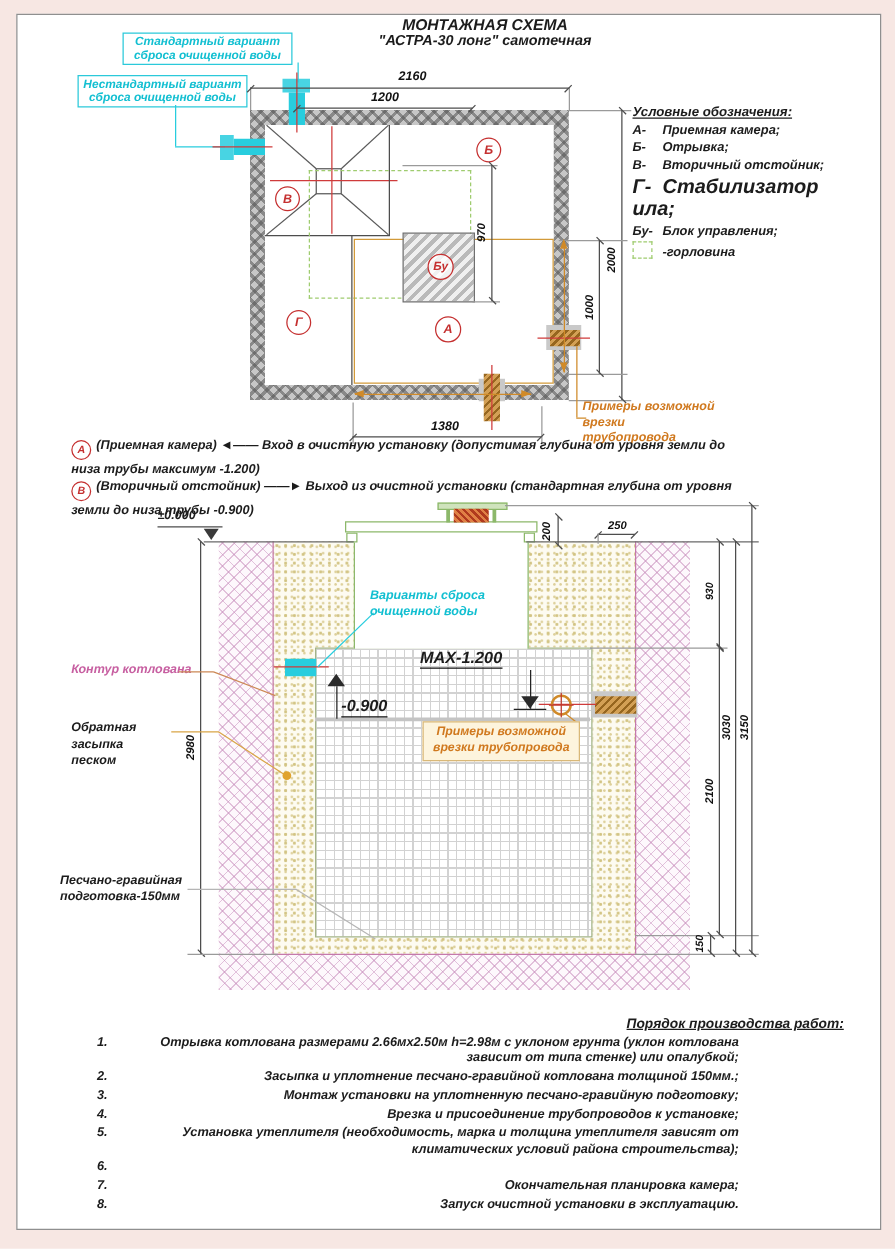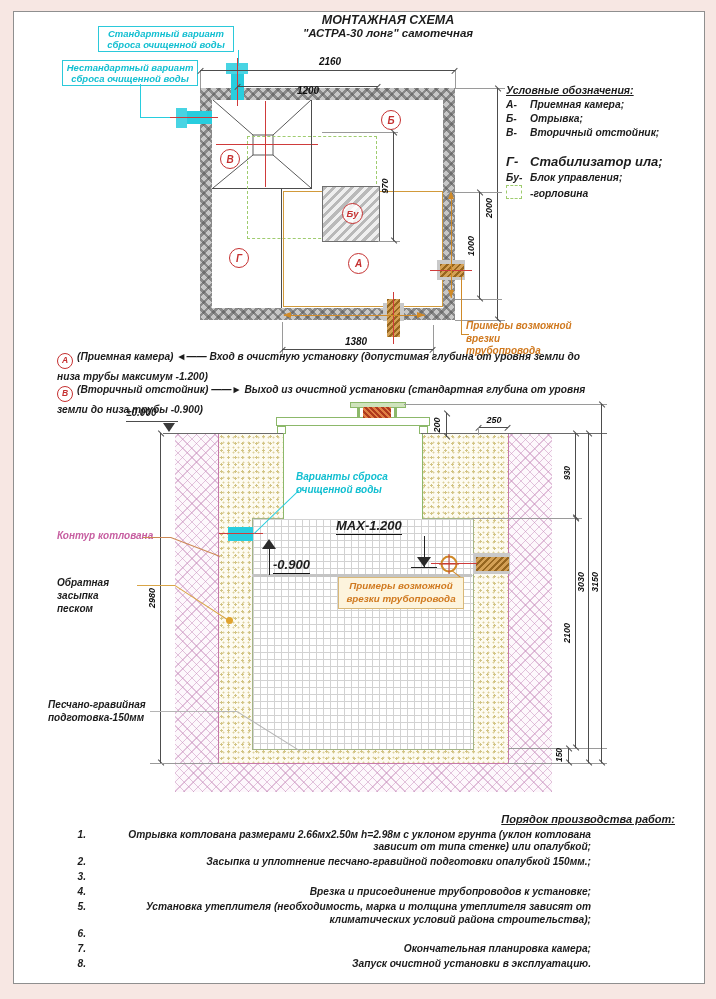--- a/index.html
+++ b/index.html
@@ -161,21 +161,21 @@
 <div class="ln red" style="left:430px;top:270px;width:42px;height:1px;"></div>
 <div class="abs shadow" style="left:383px;top:303px;width:21px;height:18px;"></div>
 <div class="abs pipe" style="left:387px;top:299px;width:13px;height:38px;"></div>
 <div class="ln red" style="left:393px;top:292px;width:1px;height:52px;"></div>
 
 <div class="ext" style="left:200px;top:70px;width:1px;height:18px;"></div>
 <div class="ext" style="left:455px;top:70px;width:1px;height:18px;"></div>
 <div class="dimh" style="left:200px;top:70px;width:255px;"></div>
 <div class="dlab" style="left:305px;top:56px;width:50px;">2160</div>
 <div class="dimh" style="left:237px;top:86px;width:141px;"></div>
-<div class="dlab" style="left:283px;top:73px;width:50px;margin-top:12px;">1200</div>
+<div class="dlab" style="left:283px;top:73px;width:50px;">1200</div>
 <div class="ext" style="left:322px;top:132px;width:76px;height:1px;"></div>
 <div class="ext" style="left:378px;top:241px;width:22px;height:1px;"></div>
 <div class="dimv" style="left:393px;top:132px;height:109px;"></div>
 <div class="rlab" style="left:385px;top:186px;">970</div>
 <div class="ext" style="left:455px;top:88px;width:50px;height:1px;"></div>
 <div class="ext" style="left:455px;top:320px;width:50px;height:1px;"></div>
 <div class="dimv" style="left:497px;top:88px;height:232px;"></div>
 <div class="rlab" style="left:489px;top:208px;">2000</div>
 <div class="ext" style="left:447px;top:192px;width:55px;height:1px;"></div>
 <div class="ext" style="left:455px;top:299px;width:47px;height:1px;"></div>
@@ -196,21 +196,21 @@
 
 <div class="ln ora" style="left:461px;top:277px;width:1px;height:57px;"></div>
 <div class="ln ora" style="left:461px;top:334px;width:8px;height:1px;"></div>
 <div class="abs t orange" style="left:466px;top:320px;width:108px;font-size:10px;line-height:1.25;">Примеры возможной врезки трубопровода</div>
 
 <div class="abs" style="left:506px;top:84px;width:175px;">
   <div class="t" style="font-size:10.6px;text-decoration:underline;">Условные обозначения:</div>
   <div class="t" style="font-size:10.3px;margin-top:3px;"><span style="display:inline-block;width:24px;">А-</span><span>Приемная камера;</span></div>
   <div class="t" style="font-size:10.3px;margin-top:3px;"><span style="display:inline-block;width:24px;">Б-</span><span>Отрывка;</span></div>
   <div class="t" style="font-size:10.3px;margin-top:3px;"><span style="display:inline-block;width:24px;">В-</span><span>Вторичный отстойник;</span></div>
-  <div class="t" style="font-size:13px;margin-top:16px;"><span style="display:inline-block;width:24px;">Г-</span><span>Стабилизатор ила;</span></div>
+  <div class="t" style="font-size:16px;margin-top:3px;"><span style="display:inline-block;width:24px;">Г-</span><span>Стабилизатор ила;</span></div>
   <div class="t" style="font-size:10.3px;margin-top:3px;font-style:italic;"><span style="display:inline-block;width:24px;">Бу-</span><span>Блок управления;</span></div>
   <div class="t" style="font-size:10.3px;margin-top:2px;"><span class="gdash" style="display:inline-block;width:14px;height:12px;vertical-align:-2px;margin-right:8px;"></span><span>-горловина</span></div>
 </div>
 
 <div class="note t" style="top:349px;">
   <span class="mark-inline">
       <span>А</span>
     </span><span>(Приемная камера)</span>
   <span>◄——</span>
   <span>Вход в очистную установку (допустимая глубина от уровня земли до низа трубы максимум -1.200)</span>
@@ -309,24 +309,25 @@
 <div class="rlab" style="left:559px;top:755px;font-size:8.5px;">150</div>
 
 <div class="abs t" style="left:60px;top:813px;width:615px;font-size:10.2px;line-height:1.22;text-align:right;">
   <div style="font-size:11px;text-decoration:underline;">Порядок производства работ:</div>
   <div class="proc-row">
       <span class="proc-num">1.</span>
       <span class="proc-text">Отрывка котлована размерами 2.66мх2.50м h=2.98м с уклоном грунта (уклон котлована зависит от типа стенке) или опалубкой;</span>
     </div>
   <div class="proc-row">
       <span class="proc-num">2.</span>
-      <span class="proc-text">Засыпка и уплотнение песчано-гравийной подготовки опалубкой 150мм.;</span>
+      <span class="proc-text">Засыпка и уплотнение песчано-гравийной котлована толщиной 150мм.;</span>
     </div>
   <div class="proc-row">
       <span class="proc-num">3.</span>
+      <span class="proc-text">Монтаж установки на уплотненную песчано-гравийную подготовку;</span>
     </div>
   <div class="proc-row">
       <span class="proc-num">4.</span>
       <span class="proc-text">Врезка и присоединение трубопроводов к установке;</span>
     </div>
   <div class="proc-row">
       <span class="proc-num">5.</span>
       <span class="proc-text">Установка утеплителя (необходимость, марка и толщина утеплителя зависят от климатических условий района строительства);</span>
     </div>
   <div class="proc-row">

